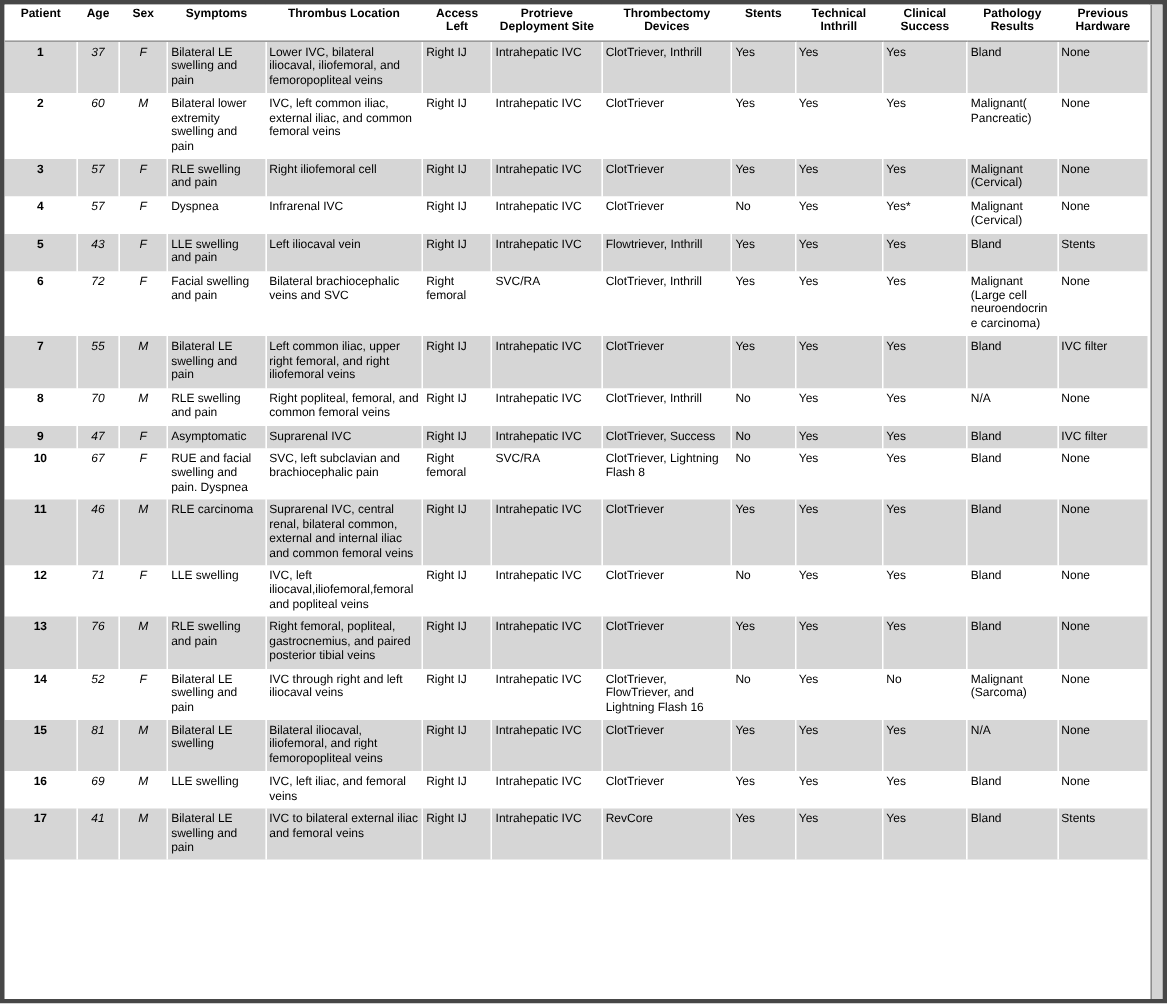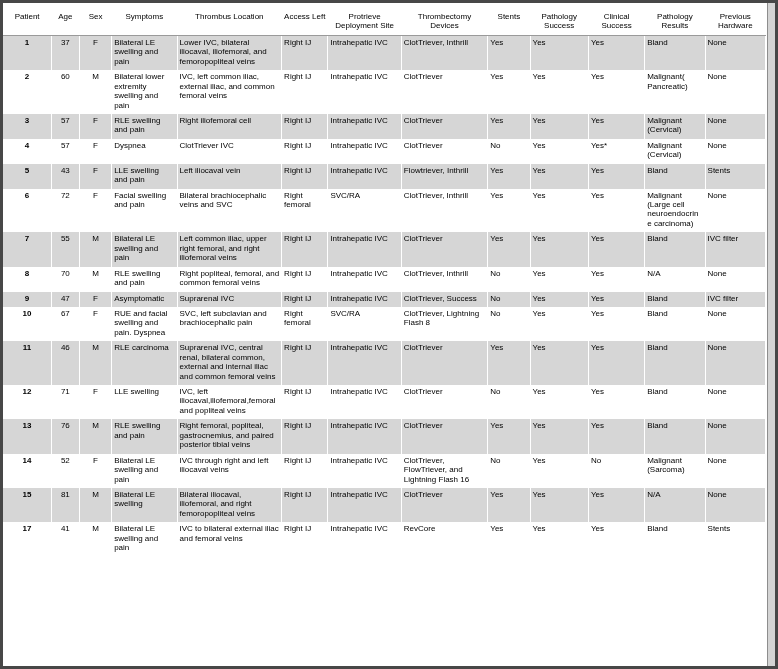--- a/index.html
+++ b/index.html
@@ -28,38 +28,38 @@
     top: 0; left: 0; right: 9px;
   }
   table {
     width: 100%;
     border-collapse: collapse;
     table-layout: fixed;
     font-size: 8px;
     line-height: 1.18;
   }
   thead th {
-    font-weight: normal;
+    font-weight: bold;
     text-align: center;
     vertical-align: top;
     background: var(--header-bg, #fff);
-    padding: 9px 2px 4px 2px;
+    padding: 1px 2px 4px 2px;
     border-bottom: 1px solid #9a9a9a;
   }
   tbody tr:nth-child(odd) { background: var(--stripe, #d6d6d6); }
   tbody tr:nth-child(even) { background: #ffffff; }
   td {
     vertical-align: top;
     padding: 2px 2px 4px 2px;
     border-right: 1px solid var(--grid, #ffffff);
     overflow-wrap: break-word;
     word-wrap: break-word;
   }
   td.col-0 { font-weight: bold; text-align: center; }
-  td.col-1, td.col-2 { text-align: center; }
+  td.col-1, td.col-2 { text-align: center; font-style: italic; }
 </style>
 </head>
 <body>
 
 <div class="frame">
   <div class="table-area">
     <table>
       <colgroup>
         <col style="width:48px">
         <col style="width:28px">
@@ -79,21 +79,21 @@
         <tr id="header-row">
             <th>Patient</th>
             <th>Age</th>
             <th>Sex</th>
             <th>Symptoms</th>
             <th>Thrombus Location</th>
             <th>Access Left</th>
             <th>Protrieve Deployment Site</th>
             <th>Thrombectomy Devices</th>
             <th>Stents</th>
-            <th>Pathology Success</th>
+            <th>Technical Inthrill</th>
             <th>Clinical Success</th>
             <th>Pathology Results</th>
             <th>Previous Hardware</th>
           </tr>
       </thead>
       <tbody id="table-body">
           <tr>
             <td class="col-0">1</td>
             <td class="col-1">37</td>
             <td class="col-2">F</td>
@@ -136,21 +136,21 @@
             <td class="col-9">Yes</td>
             <td class="col-10">Yes</td>
             <td class="col-11">Malignant (Cervical)</td>
             <td class="col-12">None</td>
           </tr>
           <tr>
             <td class="col-0">4</td>
             <td class="col-1">57</td>
             <td class="col-2">F</td>
             <td class="col-3">Dyspnea</td>
-            <td class="col-4">ClotTriever IVC</td>
+            <td class="col-4">Infrarenal IVC</td>
             <td class="col-5">Right IJ</td>
             <td class="col-6">Intrahepatic IVC</td>
             <td class="col-7">ClotTriever</td>
             <td class="col-8">No</td>
             <td class="col-9">Yes</td>
             <td class="col-10">Yes*</td>
             <td class="col-11">Malignant (Cervical)</td>
             <td class="col-12">None</td>
           </tr>
           <tr>
@@ -309,20 +309,35 @@
             <td class="col-2">M</td>
             <td class="col-3">Bilateral LE swelling</td>
             <td class="col-4">Bilateral iliocaval, iliofemoral, and right femoropopliteal veins</td>
             <td class="col-5">Right IJ</td>
             <td class="col-6">Intrahepatic IVC</td>
             <td class="col-7">ClotTriever</td>
             <td class="col-8">Yes</td>
             <td class="col-9">Yes</td>
             <td class="col-10">Yes</td>
             <td class="col-11">N/A</td>
+            <td class="col-12">None</td>
+          </tr>
+          <tr>
+            <td class="col-0">16</td>
+            <td class="col-1">69</td>
+            <td class="col-2">M</td>
+            <td class="col-3">LLE swelling</td>
+            <td class="col-4">IVC, left iliac, and femoral veins</td>
+            <td class="col-5">Right IJ</td>
+            <td class="col-6">Intrahepatic IVC</td>
+            <td class="col-7">ClotTriever</td>
+            <td class="col-8">Yes</td>
+            <td class="col-9">Yes</td>
+            <td class="col-10">Yes</td>
+            <td class="col-11">Bland</td>
             <td class="col-12">None</td>
           </tr>
           <tr>
             <td class="col-0">17</td>
             <td class="col-1">41</td>
             <td class="col-2">M</td>
             <td class="col-3">Bilateral LE swelling and pain</td>
             <td class="col-4">IVC to bilateral external iliac and femoral veins</td>
             <td class="col-5">Right IJ</td>
             <td class="col-6">Intrahepatic IVC</td>

